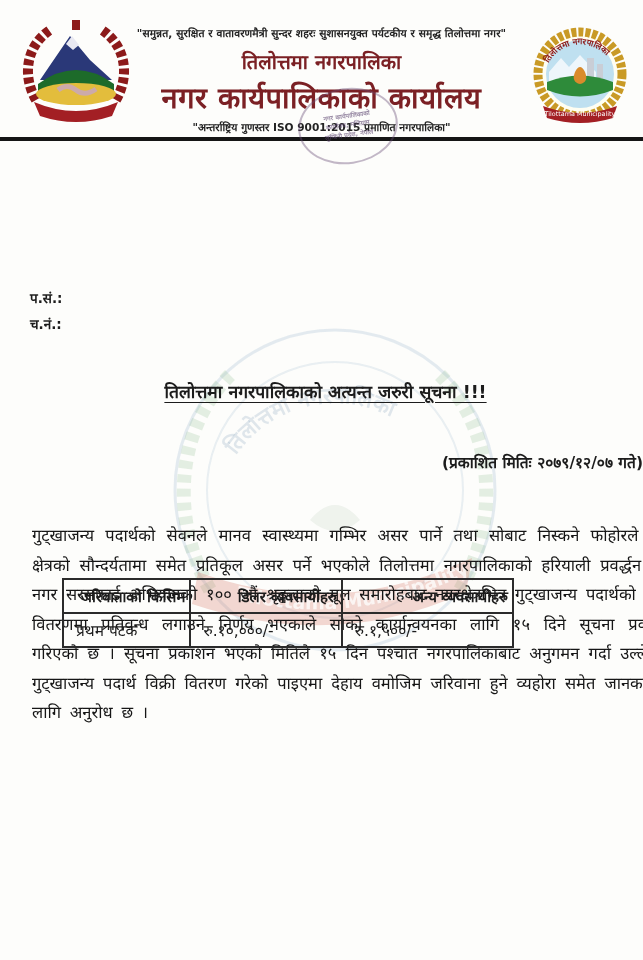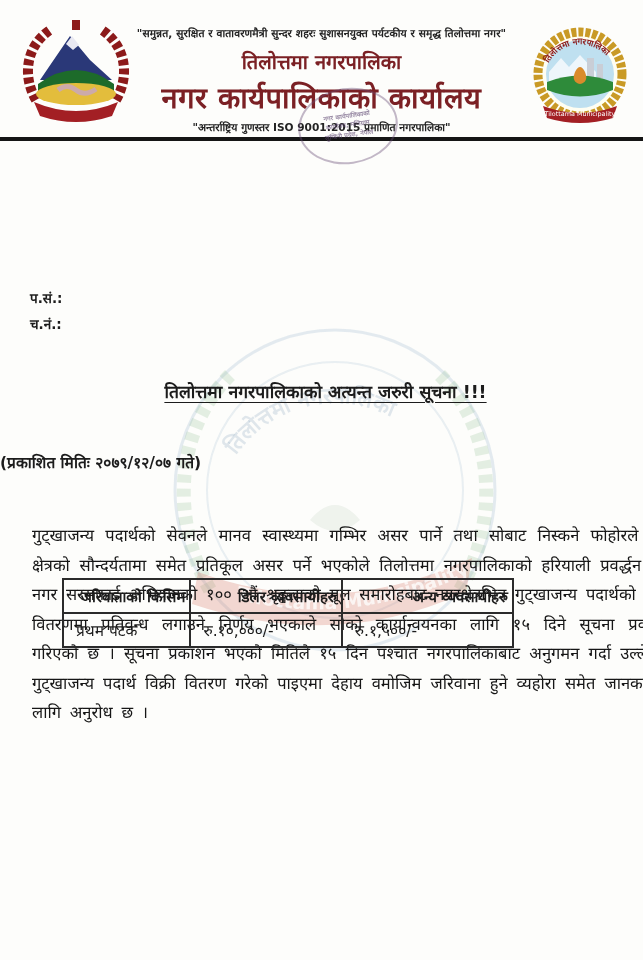--- a/index.html
+++ b/index.html
@@ -28,21 +28,21 @@
   }
   .hdr-stamp div{font-size:6.4px;line-height:1.5;font-weight:bold;}
   
   .refs{position:absolute;left:30px;top:146px;font-size:13.5px;font-weight:bold;line-height:1.9;}
   
   .notice-title{
     position:absolute;left:0;right:0;top:188px;text-align:center;
     font-size:17.5px;font-weight:bold;padding-left:8px;
   }
   .notice-title span{text-decoration:underline;text-underline-offset:4px;}
-  .date-line{position:absolute;left:0;right:8px;top:236px;text-align:left;font-size:15.5px;font-weight:bold;}
+  .date-line{position:absolute;left:0;right:8px;top:236px;text-align:right;font-size:15.5px;font-weight:bold;}
   .body-para{
     position:absolute;left:32px;right:30px;top:284px;
     font-size:16.5px;line-height:1.79;text-align:justify;word-spacing:3.5px;color:#161616;
   }
   table.fine{
     position:absolute;left:62px;top:578px;width:452px;border-collapse:collapse;
     font-size:15.5px;
   }
   table.fine th,table.fine td{border:2px solid #2b2b2b;padding:5px 12px;}
   table.fine th{font-weight:bold;text-align:right;font-size:15px;padding:6px 4px;}

